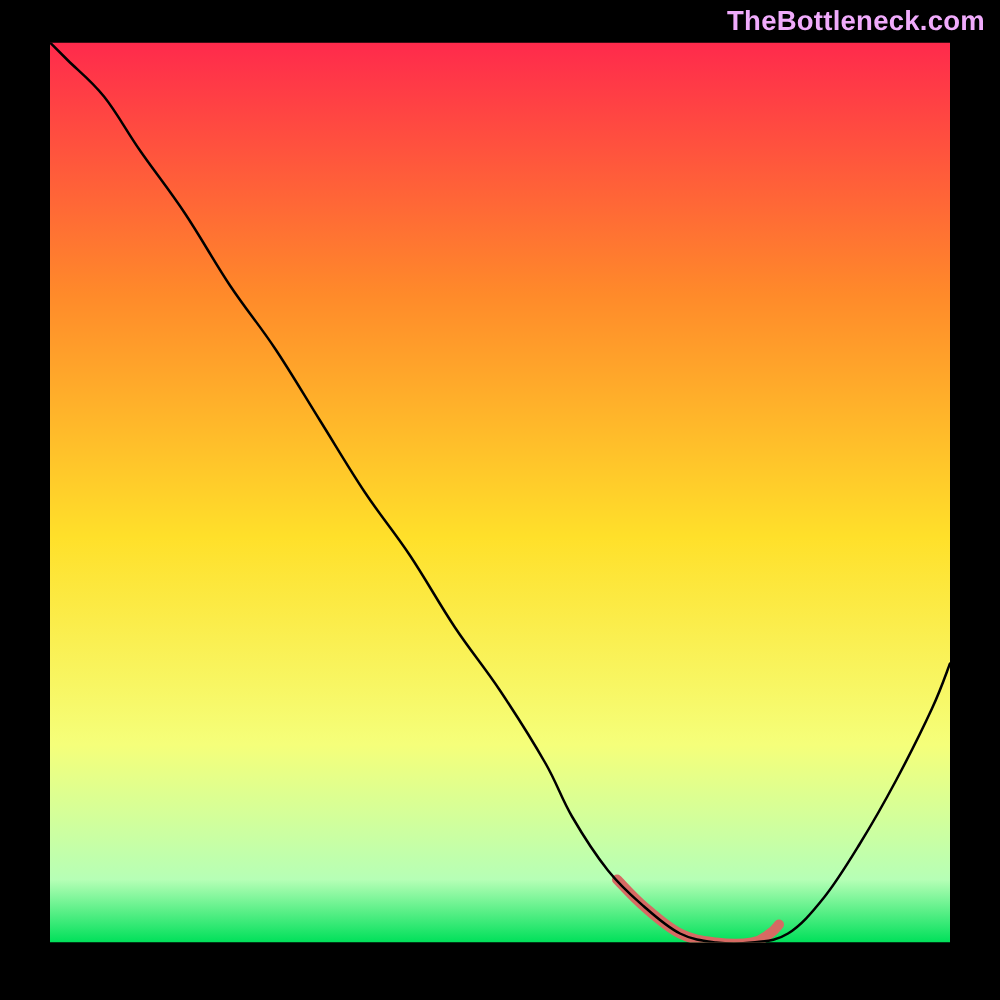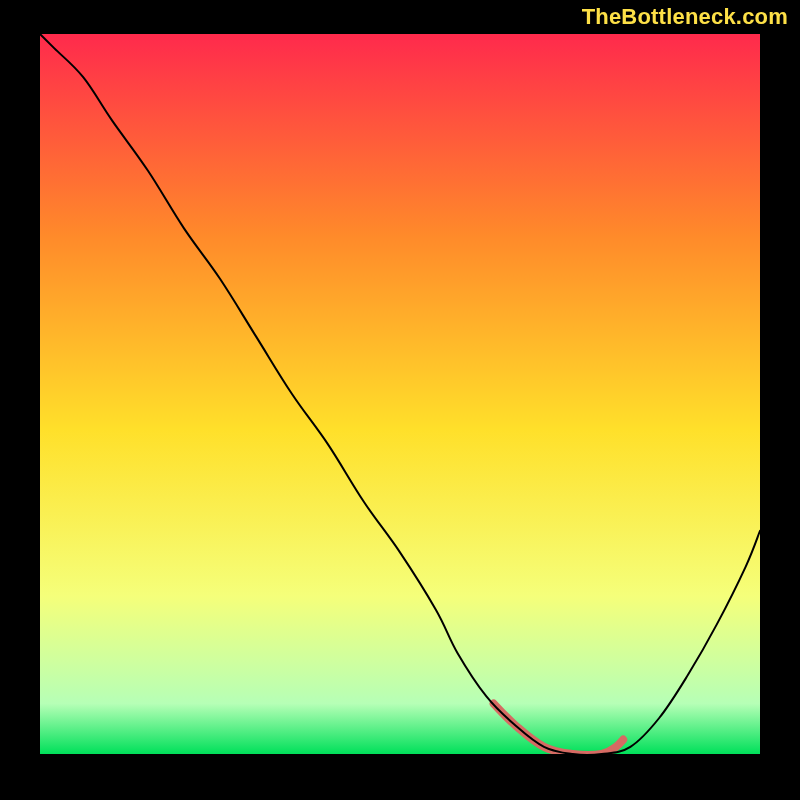--- a/index.html
+++ b/index.html
@@ -14,21 +14,21 @@
   .frame {
     position: relative;
     width: 800px;
     height: 800px;
     background: #000;
   }
   .attribution {
     position: absolute;
     top: 4px;
     right: 12px;
-    color: #fde047;
+    color: #f0abfc;
     font-size: 22px;
     font-weight: 600;
     letter-spacing: 0.2px;
     z-index: 50;
     pointer-events: none;
   }
   .plot-wrap {
     position: absolute;
     left: 40px;
     top: 34px;

